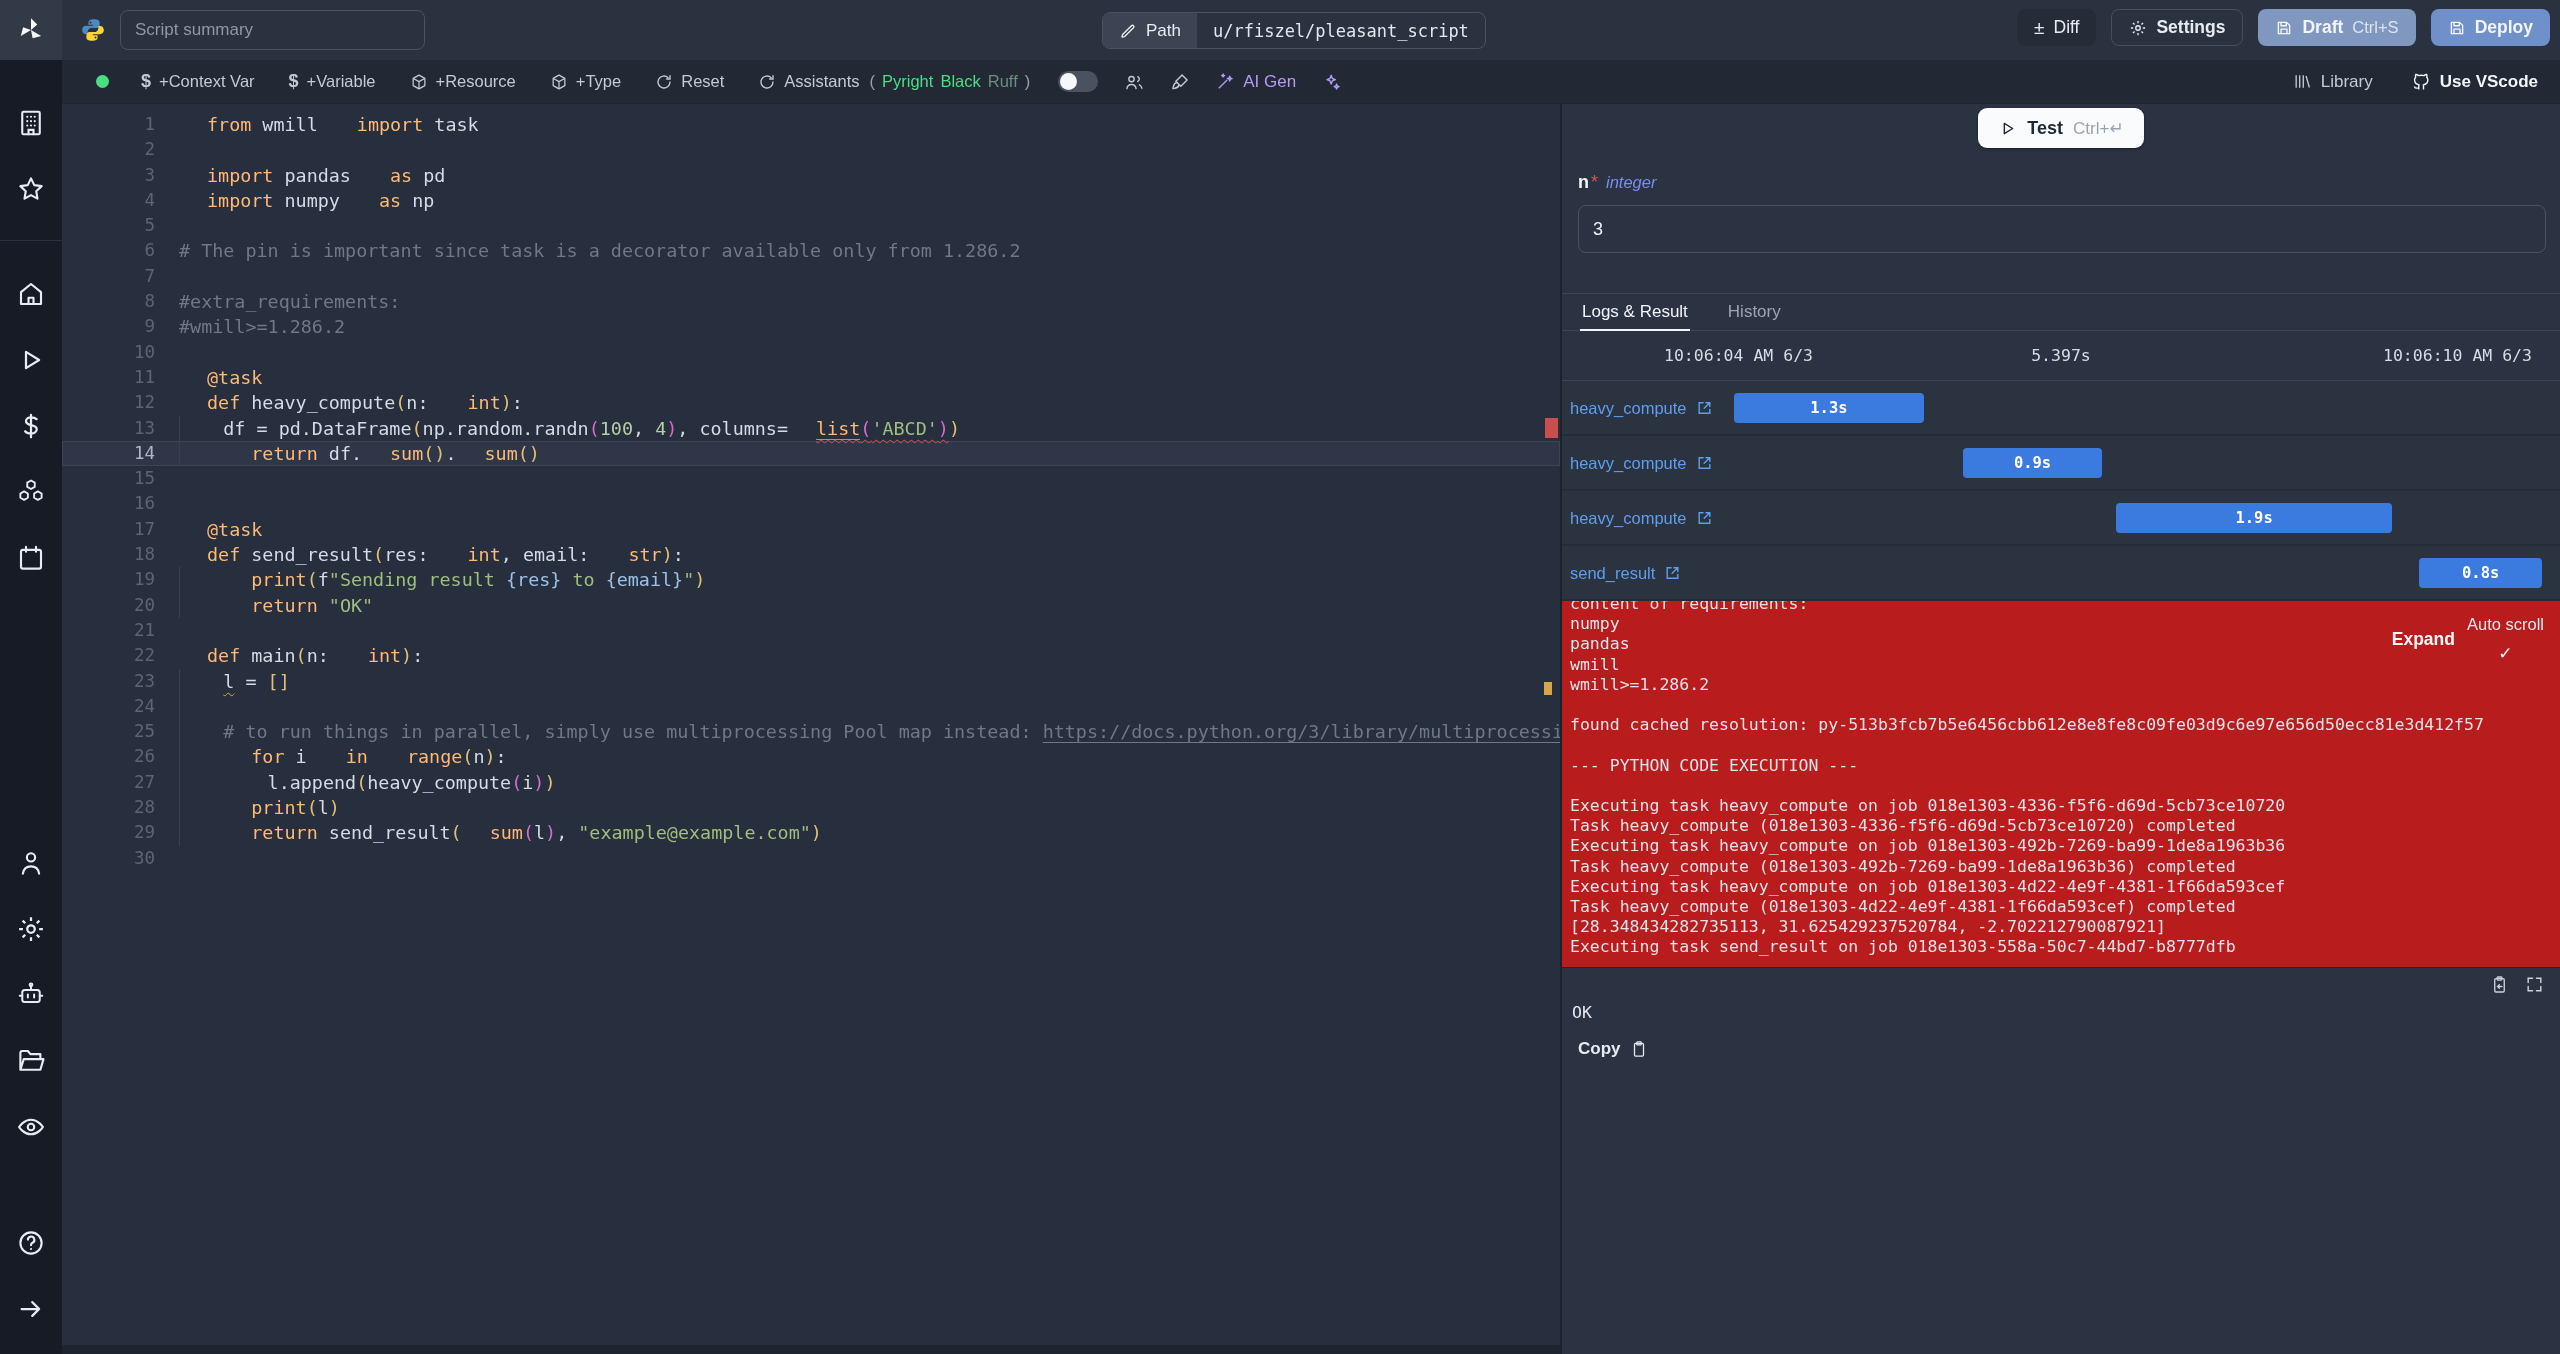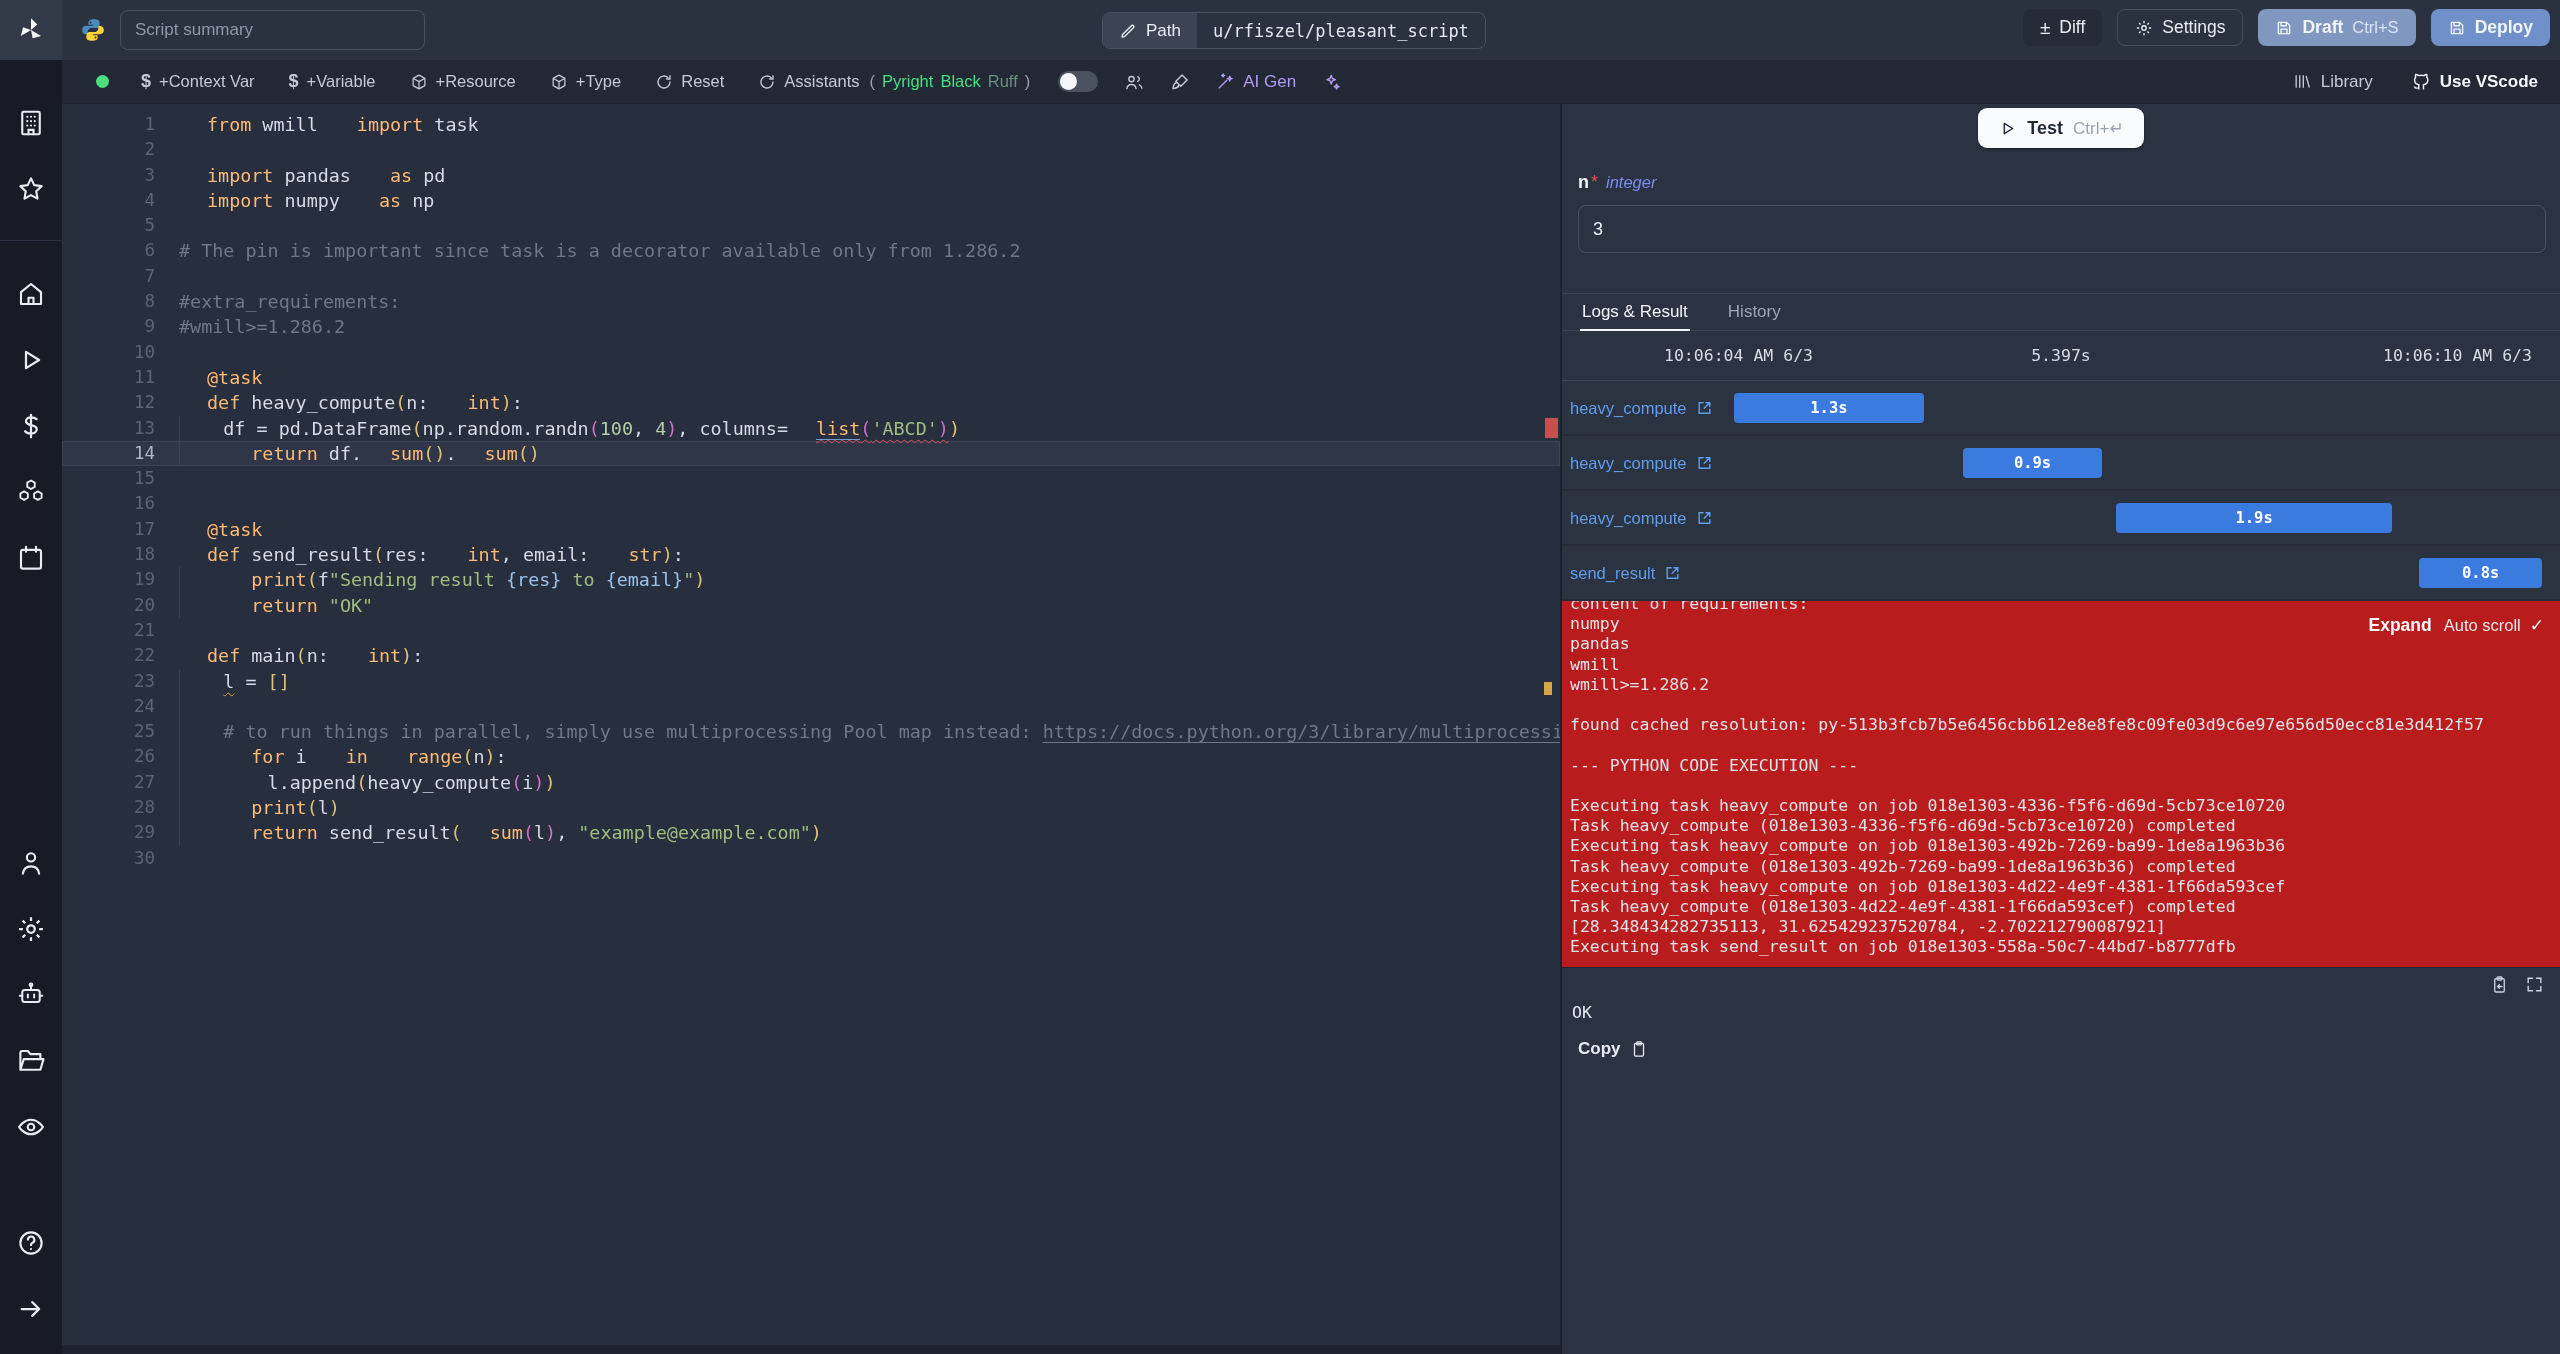--- a/index.html
+++ b/index.html
@@ -43,21 +43,21 @@
     border:1px solid #4a5363; border-radius:8px; display:flex; align-items:stretch; overflow:hidden;
   }
   #path-chip { background:#3c4454; display:flex; align-items:center; gap:9px; padding:0 16px; color:#e8ecf2; font-size:17px; }
   #path-chip svg { width:18px; height:18px; }
   #path-value { display:flex; align-items:center; padding:0 16px; font-family:"DejaVu Sans Mono",monospace; font-size:17px; color:#e3e8ef; }
   #topbar-right { position:absolute; right:10px; top:9px; display:flex; gap:15px; align-items:center; }
   .tb-action { height:37px; border-radius:8px; display:flex; align-items:center; gap:9px; padding:0 17px; font-size:17.5px; font-weight:bold; color:#f2f5f9; cursor:pointer; }
   .tb-action svg { width:18px; height:18px; }
   #btn-diff { background:#262c37; font-weight:normal; color:#e8ecf2; }
   #btn-diff .pm { font-size:19px; line-height:1; }
-  #btn-settings { background:transparent; border:1px solid #454e5e; font-weight:normal; color:#e8ecf2; }
+  #btn-settings { background:transparent; border:1px solid #454e5e; font-weight:bold; color:#e8ecf2; }
   #btn-draft { background:#8097c0; }
   #btn-draft kbd { font-family:"Liberation Sans",sans-serif; font-weight:normal; color:#dce4f4; font-size:16.5px; }
   #btn-deploy { background:#7090ca; }
 
   
   #toolbar {
     position:absolute; left:62px; top:60px; width:2498px; height:44px;
     background:#222834; border-bottom:1px solid #1e2430;
     display:flex; align-items:center; z-index:4;
   }
@@ -138,21 +138,21 @@
   .legend-swatch { width:15px; height:15px; }
   #tl-rows { }
   .tl-row { height:55px; position:relative; border-bottom:2px solid #252b37; background:#2b3240; }
   .tl-label { position:absolute; left:8px; top:50%; transform:translateY(-50%); display:flex; align-items:center; gap:9px; color:#5f9eed; font-size:16.5px; cursor:pointer; }
   .tl-label svg { width:17px; height:17px; }
   .tl-bar { position:absolute; top:50%; transform:translateY(-50%); height:30px; background:#3b7be0; border-radius:4px; display:flex; align-items:center; justify-content:center; color:#ffffff; font-family:"DejaVu Sans Mono",monospace; font-size:15.5px; font-weight:bold; }
   #logs-box { height:367px; background:#b91c1c; position:relative; overflow:hidden; border-bottom:1px solid #20252f; }
   #log-pre { position:absolute; left:8px; top:-7px; right:8px; font-family:"DejaVu Sans Mono",monospace; font-size:16.5px; line-height:20.2px; color:#dfe3ea; white-space:pre; }
   #logs-overlay { position:absolute; top:14px; right:16px; display:flex; align-items:center; gap:12px; }
   #expand-btn { color:#f5f7fa; font-size:17.5px; font-weight:bold; cursor:pointer; }
-  #autoscroll { color:#e3e7ee; font-size:16.5px; display:flex; align-items:center; gap:9px; cursor:pointer; }
+  #autoscroll { color:#e3e7ee; font-size:16.5px; display:flex; align-items:center; gap:9px; cursor:pointer;flex-direction:column; }
   #autoscroll .check { font-size:17px; color:#f5f7fa; }
   #res-toolbar { height:33px; display:flex; align-items:center; justify-content:flex-end; gap:16px; padding-right:16px; color:#cdd3dd; }
   #res-toolbar .icon { cursor:pointer; }
   #res-toolbar svg { width:19px; height:19px; }
   #result-value { padding:2px 10px; font-family:"DejaVu Sans Mono",monospace; font-size:16.5px; color:#e5e9f0; height:28px; }
   #copy-row { margin:10px 0 0 16px; }
   #copy-btn { display:inline-flex; align-items:center; gap:9px; color:#e8ecf2; font-size:17px; font-weight:bold; cursor:pointer; }
   #copy-btn svg { width:18px; height:18px; }
 </style>
 </head>

